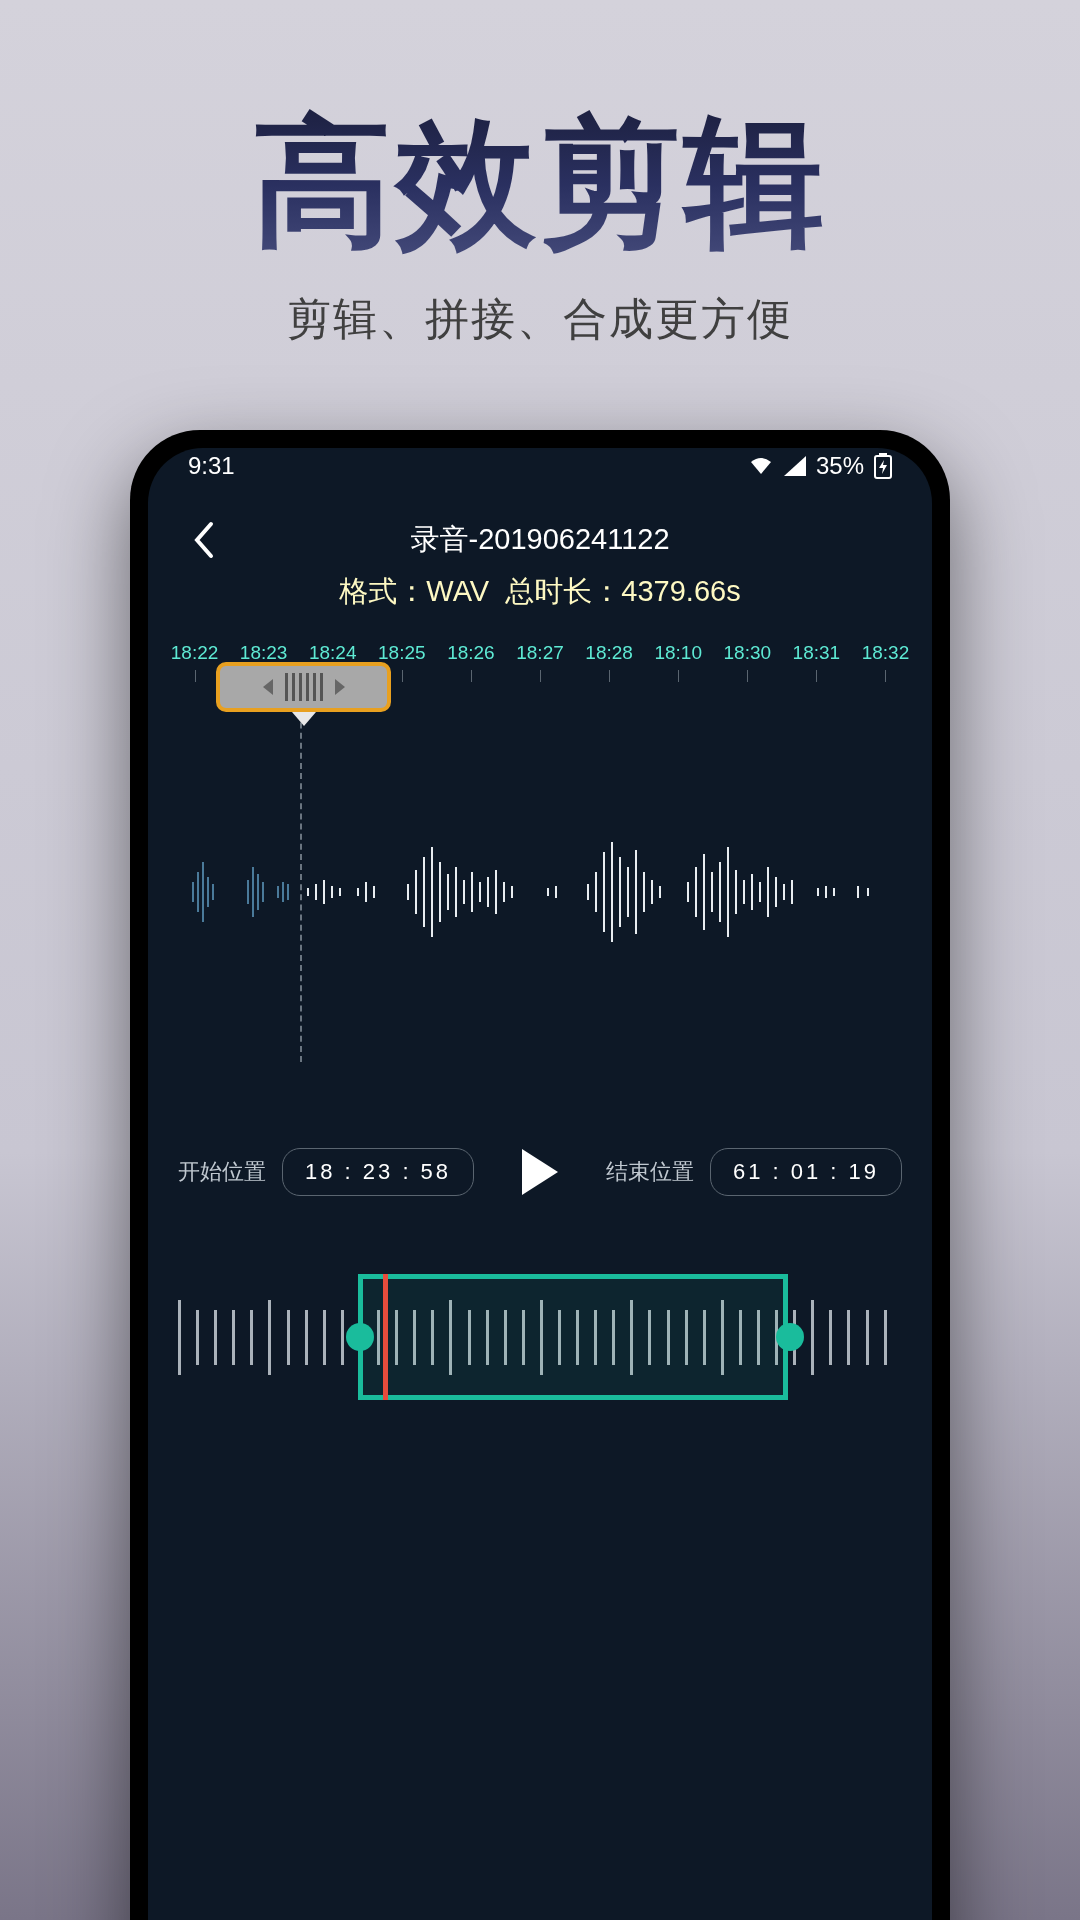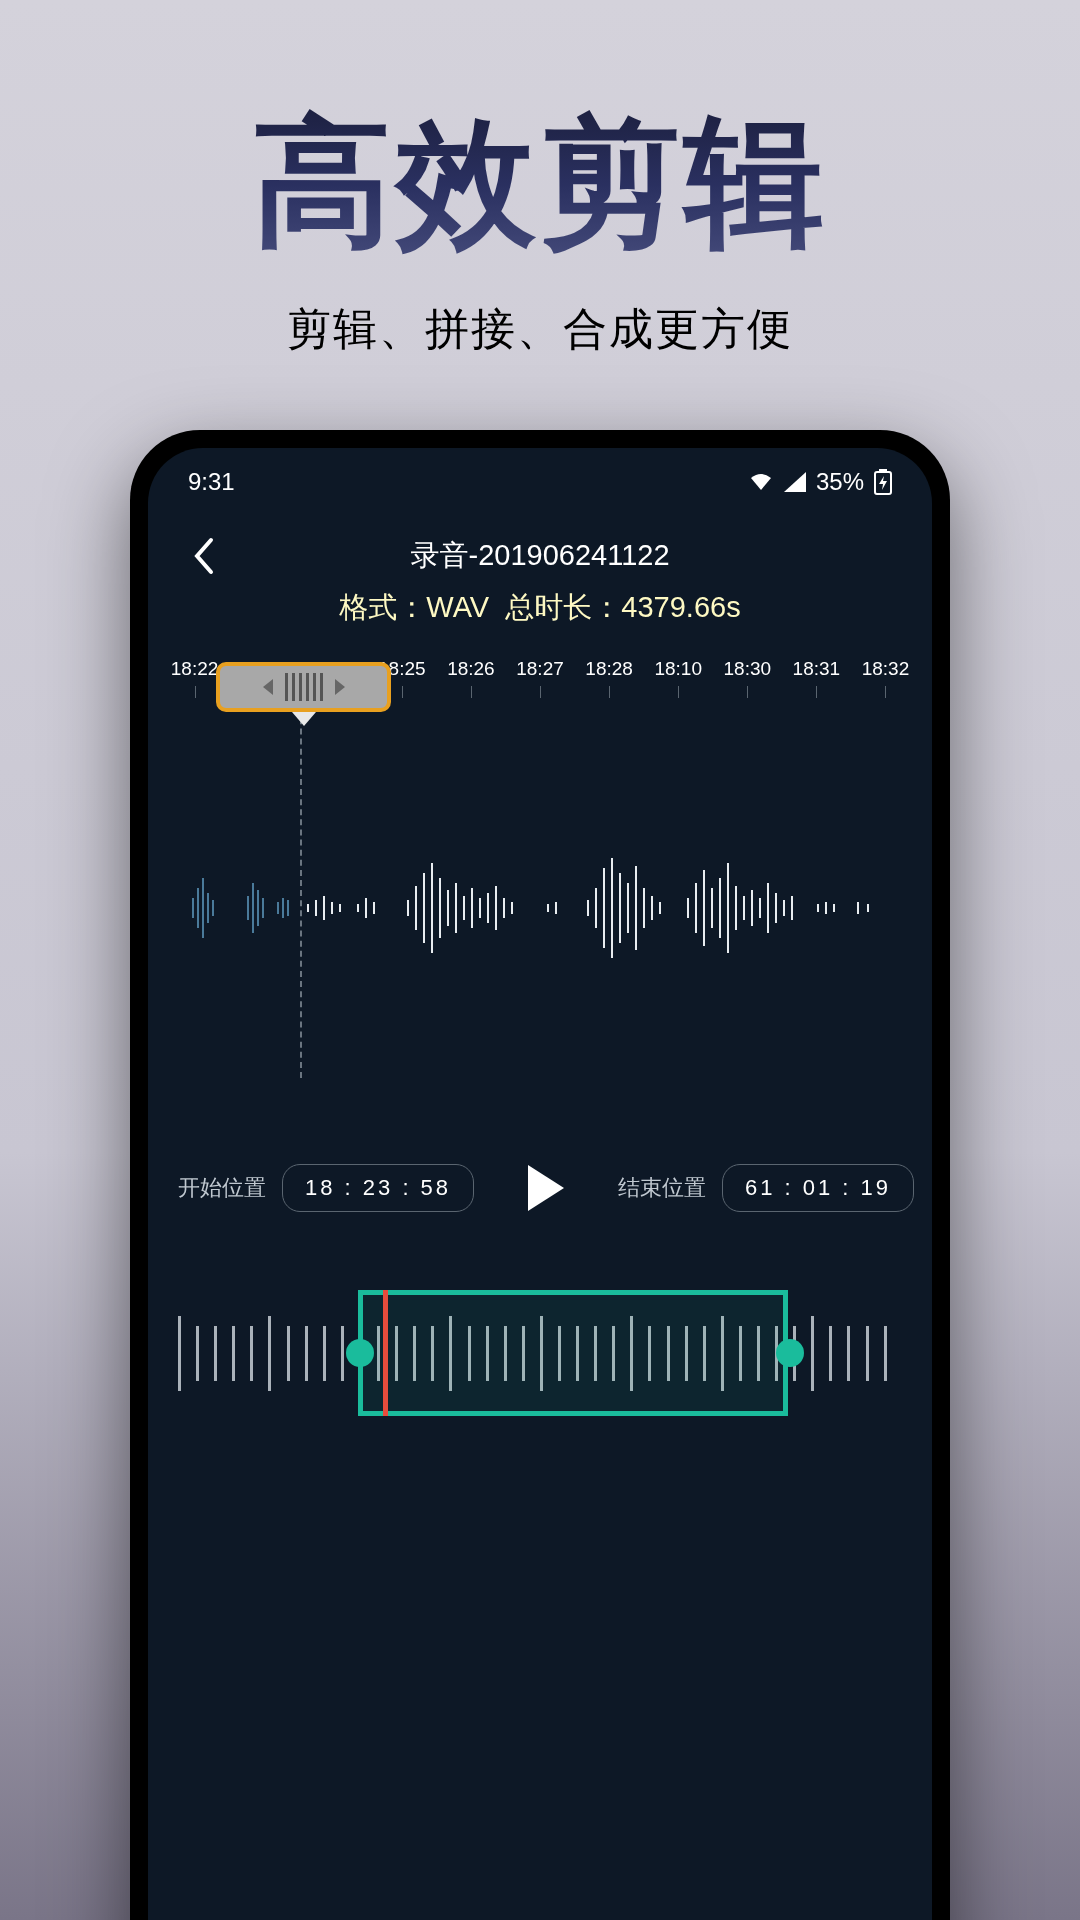--- a/index.html
+++ b/index.html
@@ -14,21 +14,21 @@
 .hero { text-align: center; padding-top: 90px; }
 .hero-title {
   font-size: 140px;
   font-weight: 900;
   background: linear-gradient(to bottom, #1a1d3a 0%, #2a3060 50%, #4a5080 100%);
   -webkit-background-clip: text;
   -webkit-text-fill-color: transparent;
   background-clip: text;
   letter-spacing: 4px;
 }
-.hero-sub { font-size: 44px; color: #000000; margin-top: 20px; letter-spacing: 2px; }
+.hero-sub { font-size: 44px; color: #404040; margin-top: 10px; letter-spacing: 2px; }
 
 .phone {
   position: absolute;
   left: 50%;
   transform: translateX(-50%);
   top: 430px;
   width: 820px;
   height: 1700px;
   background: #000;
   border-radius: 70px;
@@ -42,37 +42,37 @@
   border-radius: 55px;
   overflow: hidden;
   position: relative;
   color: #fff;
 }
 
 .statusbar {
   display: flex;
   justify-content: space-between;
   align-items: center;
-  padding: 20px 40px 10px 40px;
+  padding: 4px 40px 10px 40px;
   font-size: 24px;
 }
 .status-right { display: flex; align-items: center; gap: 10px; }
 .status-right svg { display: block; }
 
 .appbar { position: relative; text-align: center; padding: 30px 0 10px 0; }
 .back-btn { position: absolute; left: 30px; top: 25px; width: 50px; height: 50px; display: flex; align-items: center; justify-content: center; }
 .app-title { font-size: 29px; font-weight: 500; }
 .app-meta { font-size: 29px; color: #fef9c3; margin-top: 12px; }
 
 .ruler {
   display: flex;
   justify-content: space-between;
   padding: 20px 12px 8px 12px;
   font-size: 19px;
-  color: #ffffff;
+  color: #5eead4;
   position: relative;
 }
 .ruler span { flex: 1; text-align: center; position: relative; }
 .ruler span::after {
   content: "";
   position: absolute;
   left: 50%;
   top: 28px;
   width: 1px;
   height: 12px;
@@ -123,21 +123,21 @@
   width: 1px;
   border-left: 2px dashed #6a7580;
   z-index: 2;
 }
 .waveform { position: absolute; left: 0; right: 0; top: 50%; transform: translateY(-50%); height: 160px; }
 
 .controls {
   display: flex;
   align-items: center;
   justify-content: space-between;
-  padding: 80px 18px 0 30px;
+  padding: 80px 30px 0 30px;
 }
 .ctrl-group { display: flex; align-items: center; gap: 16px; }
 .ctrl-label { font-size: 22px; color: #c0c8d0; }
 .ctrl-box {
   border: 1px solid #5a6570;
   border-radius: 18px;
   padding: 10px 22px;
   font-size: 22px;
   letter-spacing: 3px;
 }

